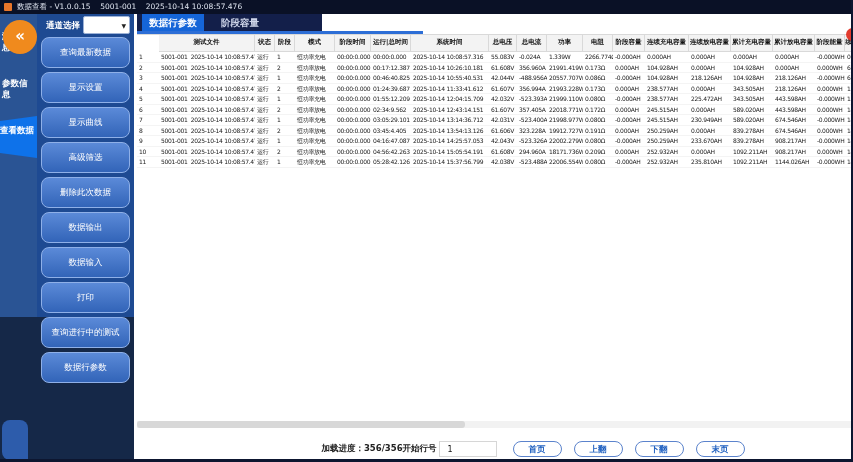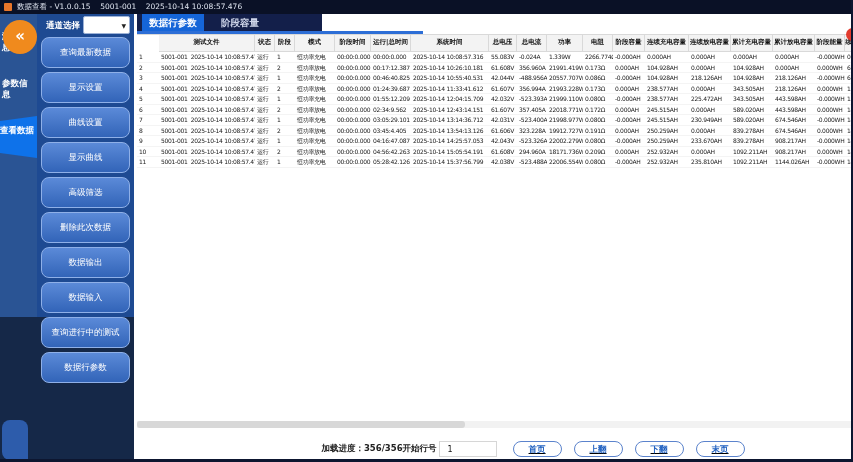--- a/index.html
+++ b/index.html
@@ -56,21 +56,21 @@
   
   .hscroll{position:absolute;left:3px;right:0;top:407px;height:7px;background:#f2f2f2;}
   .hthumb{position:absolute;left:0;top:0;width:328px;height:7px;background:#d8d8d8;border-radius:3px;cursor:pointer;}
   .red-dot{position:absolute;right:-6px;top:14px;width:13px;height:13px;border-radius:50%;background:#e23b2e;}
   
   .pagebar{position:absolute;left:3px;right:0;top:425px;height:20px;display:flex;
     align-items:center;justify-content:center;transform:translateX(38px);gap:0;}
   .progress-label,.startrow-label{font-size:8.5px;font-weight:bold;color:#222;white-space:pre;}
   .startrow-input{width:46px;height:12px;border:1px solid #d6d6d6;font-size:8px;
     padding-left:8px;margin-left:2px;color:#111;font-family:"DejaVu Sans",sans-serif;}
-  .pg-btns{display:flex;gap:12px;margin-left:16px;text-decoration:underline;}
+  .pg-btns{display:flex;gap:12px;margin-left:16px;}
   .pg-btn{width:49px;height:16px;background:#fff;border:1px solid #5b83cc;border-radius:8px;
     color:#2060c0;font-size:8.5px;font-weight:bold;cursor:pointer;padding:0;
     font-family:"DejaVu Sans",sans-serif;line-height:14px;}
   
   .edge-right{position:absolute;right:0;top:0;width:2px;height:462px;background:#0d1630;z-index:9;}
   .edge-bottom{position:absolute;left:0;bottom:0;width:853px;height:3px;background:#0d1630;z-index:9;}
 </style>
 </head>
 <body>
 
@@ -95,33 +95,33 @@
       <div class="channel-select">
         <span></span>
         <span class="channel-caret">▼</span>
       </div>
       <div class="btn-col">
 
           <button class="side-btn">查询最新数据</button>
 
           <button class="side-btn">显示设置</button>
 
-          <button class="side-btn">曲线设置</button>
 
           <button class="side-btn">显示曲线</button>
 
           <button class="side-btn">高级筛选</button>
 
           <button class="side-btn">删除此次数据</button>
 
 
           <button class="side-btn">数据输出</button>
 
           <button class="side-btn">数据输入</button>
 
+          <button class="side-btn">打印</button>
 
           <button class="side-btn">查询进行中的测试</button>
 
           <button class="side-btn">数据行参数</button>
         </div>
     </div>
     <div class="corner-chip"></div>
     <div class="collapse-btn">
       <span>«</span>
     </div>

